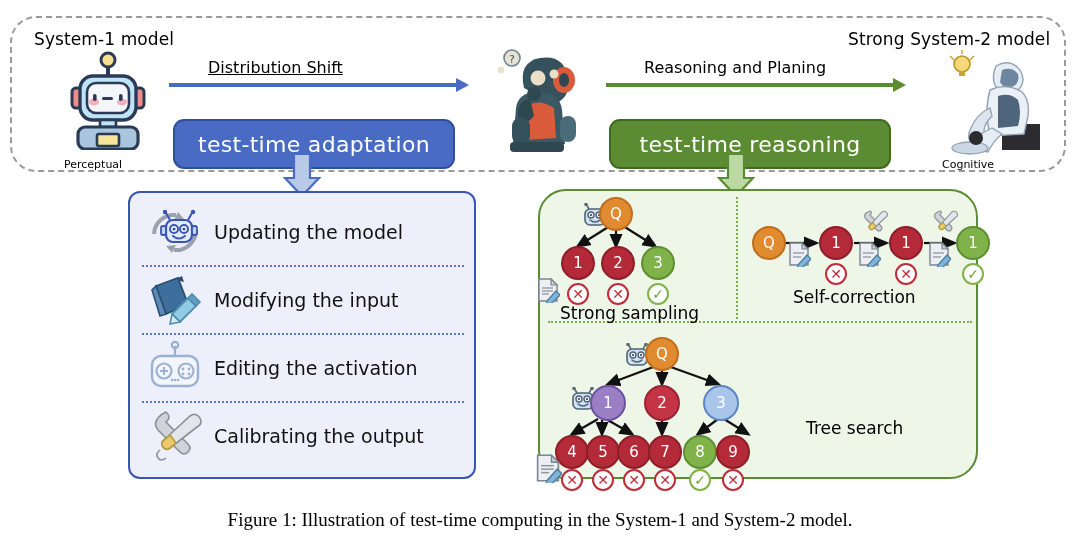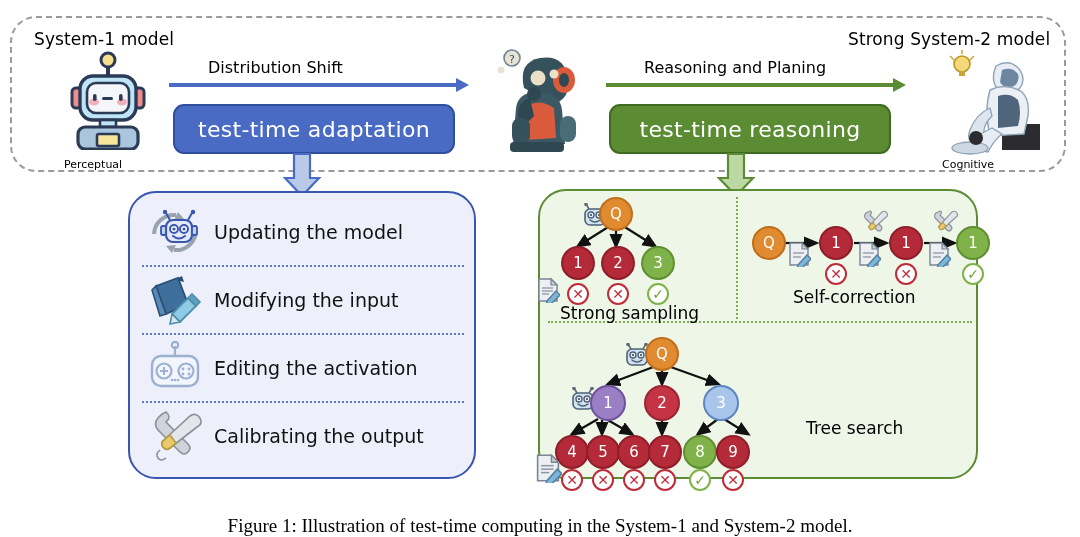--- a/index.html
+++ b/index.html
@@ -44,21 +44,21 @@
   #cap-perceptual { left: 52px; top: 140px; }
   #cap-cognitive  { left: 930px; top: 140px; }
 
   
   .arrow-label {
     position: absolute;
     font-size: 16px;
     color: #000;
     white-space: nowrap;
   }
-  #label-shift { left: 196px; top: 40px; }
+  #label-shift { left: 196px; top: 40px; text-decoration: underline; }
   #label-reason { left: 632px; top: 40px; }
 
   
   .h-arrow { position: absolute; height: 14px; }
   .h-arrow .shaft {
     position: absolute; left: 0; top: 5px; height: 4px; width: calc(100% - 11px);
   }
   .h-arrow .head {
     position: absolute; right: 0; top: 0;
     width: 0; height: 0;
@@ -74,20 +74,21 @@
 
   
   .pill {
     position: absolute;
     display: flex; align-items: center; justify-content: center;
     border-radius: 11px;
     color: #ffffff;
     font-size: 22px;
     letter-spacing: .3px;
     box-sizing: border-box;
+    margin-top: 15px;
   }
   #btn-adaptation {
     left: 161px; top: 86px; width: 282px; height: 50px;
     background: #4A6BC4; border: 2px solid #2F4E9E;
   }
   #btn-reasoning {
     left: 597px; top: 86px; width: 282px; height: 50px;
     background: #5B8B33; border: 2px solid #3F6B20;
   }
 
@@ -96,21 +97,21 @@
   #down-blue { left: 282px; top: 143px; }
   #down-green { left: 716px; top: 143px; }
 
   
   #panel-left {
     position: absolute;
     left: 128px; top: 182px;
     width: 348px; height: 288px;
     background: #EDF0FA;
     border: 2.5px solid #3A56B0;
-    border-radius: 28px;
+    border-radius: 12px;
     box-sizing: border-box;
   }
   .left-row {
     position: absolute;
     left: 10px; width: 326px; height: 66px;
     display: flex; align-items: center;
   }
   #left-row-0 { top: 6px; }
   #left-row-1 { top: 74px; }
   #left-row-2 { top: 142px; }
@@ -194,21 +195,20 @@
   .edges { position: absolute; left: 0; top: 0; width: 100%; height: 100%; overflow: visible; pointer-events: none; }
 
   
   #figure-caption {
     position: absolute;
     left: 0; top: 500px; width: 1080px;
     text-align: center;
     font-family: "Liberation Serif", serif;
     font-size: 19px;
     color: #000;
-    margin-top: 6px;
   }
 </style>
 </head>
 <body>
 
 <div class="fig">
 
   <div id="top-container">
 
     <div class="stage-title" id="title-sys1">System-1 model</div>

